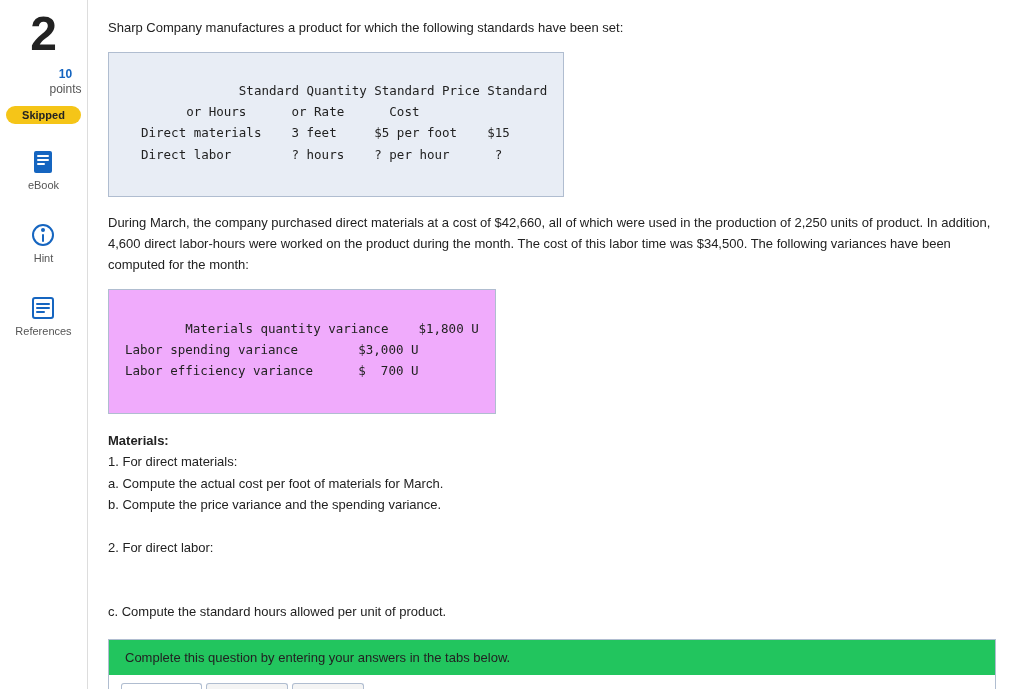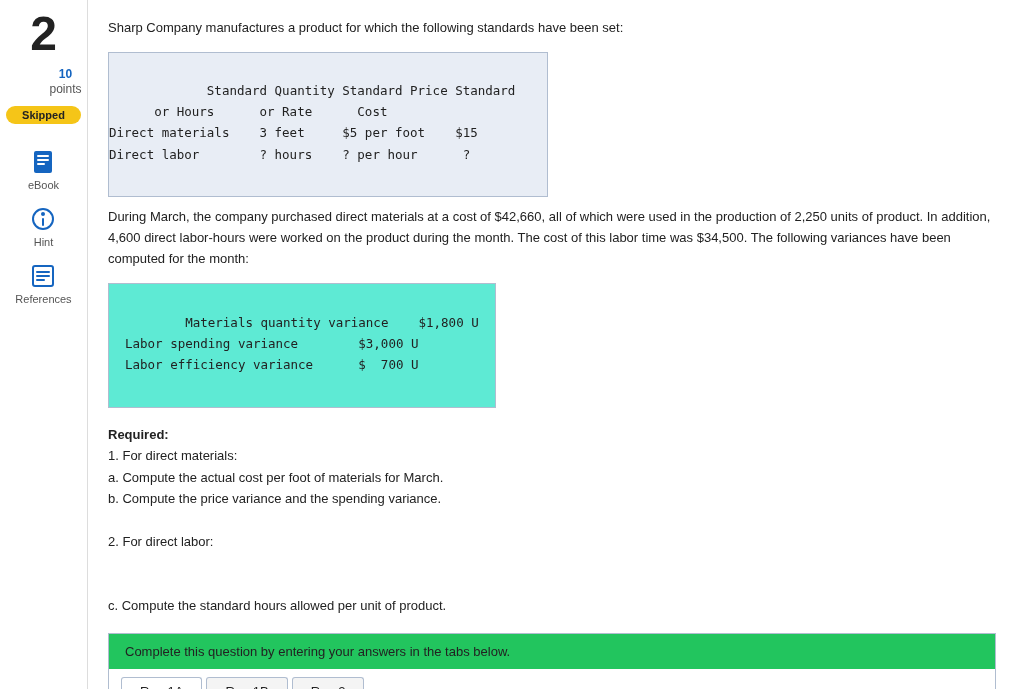--- a/index.html
+++ b/index.html
@@ -40,21 +40,21 @@
       font-weight: bold;
       padding: 3px 16px;
       border-radius: 12px;
       margin-top: 6px;
     }
     .sidebar-tools {
       margin-top: 24px;
       display: flex;
       flex-direction: column;
       align-items: center;
-      gap: 14px;
+      gap: 30px;
     }
     .sidebar-tool {
       display: flex;
       flex-direction: column;
       align-items: center;
       cursor: pointer;
       color: #1565c0;
     }
     .sidebar-tool-icon {
       width: 28px;
@@ -76,41 +76,41 @@
     .intro-text {
       font-size: 13px;
       margin-bottom: 14px;
       line-height: 1.5;
     }
 
     
     .standards-table-wrap {
       background: #e8edf5;
       border: 1px solid #b0bdd0;
-      padding: 6px 16px 10px 0;
-      margin-bottom: 10px;
+      padding: 6px 16px 10px 32px;
+      margin-bottom: 16px;
       display: inline-block;
       min-width: 440px;
     }
     .standards-table {
       font-family: monospace;
       font-size: 12.5px;
       white-space: pre;
       line-height: 1.7;
     }
 
     .body-text {
       font-size: 13px;
       line-height: 1.6;
       margin-bottom: 14px;
     }
 
     
     .variances-table-wrap {
-      background: #5eead4;
+      background: #f0abfc;
       border: 1px solid #b0bdd0;
       padding: 6px 16px 10px 16px;
       margin-bottom: 16px;
       display: inline-block;
       min-width: 320px;
     }
     .variances-table {
       font-family: monospace;
       font-size: 12.5px;
       white-space: pre;
@@ -230,21 +230,21 @@
     <div class="variances-table-wrap">
       <div class="variances-table">
         <span>Materials quantity variance    $1,800 U
 Labor spending variance        $3,000 U
 Labor efficiency variance      $  700 U</span>
       </div>
     </div>
 
     
     <div class="required-section">
-      <span class="required-heading">Required:</span><br>
+      <span class="required-heading">Materials:</span><br>
       <span>1. For direct materials:</span><br>
       <span>a. Compute the actual cost per foot of materials for March.</span><br>
       <span>b. Compute the price variance and the spending variance.</span><br>
       <br>
       <span>2. For direct labor:</span><br>
       <br>
       <br>
       <span>c. Compute the standard hours allowed per unit of product.</span>
     </div>
 

